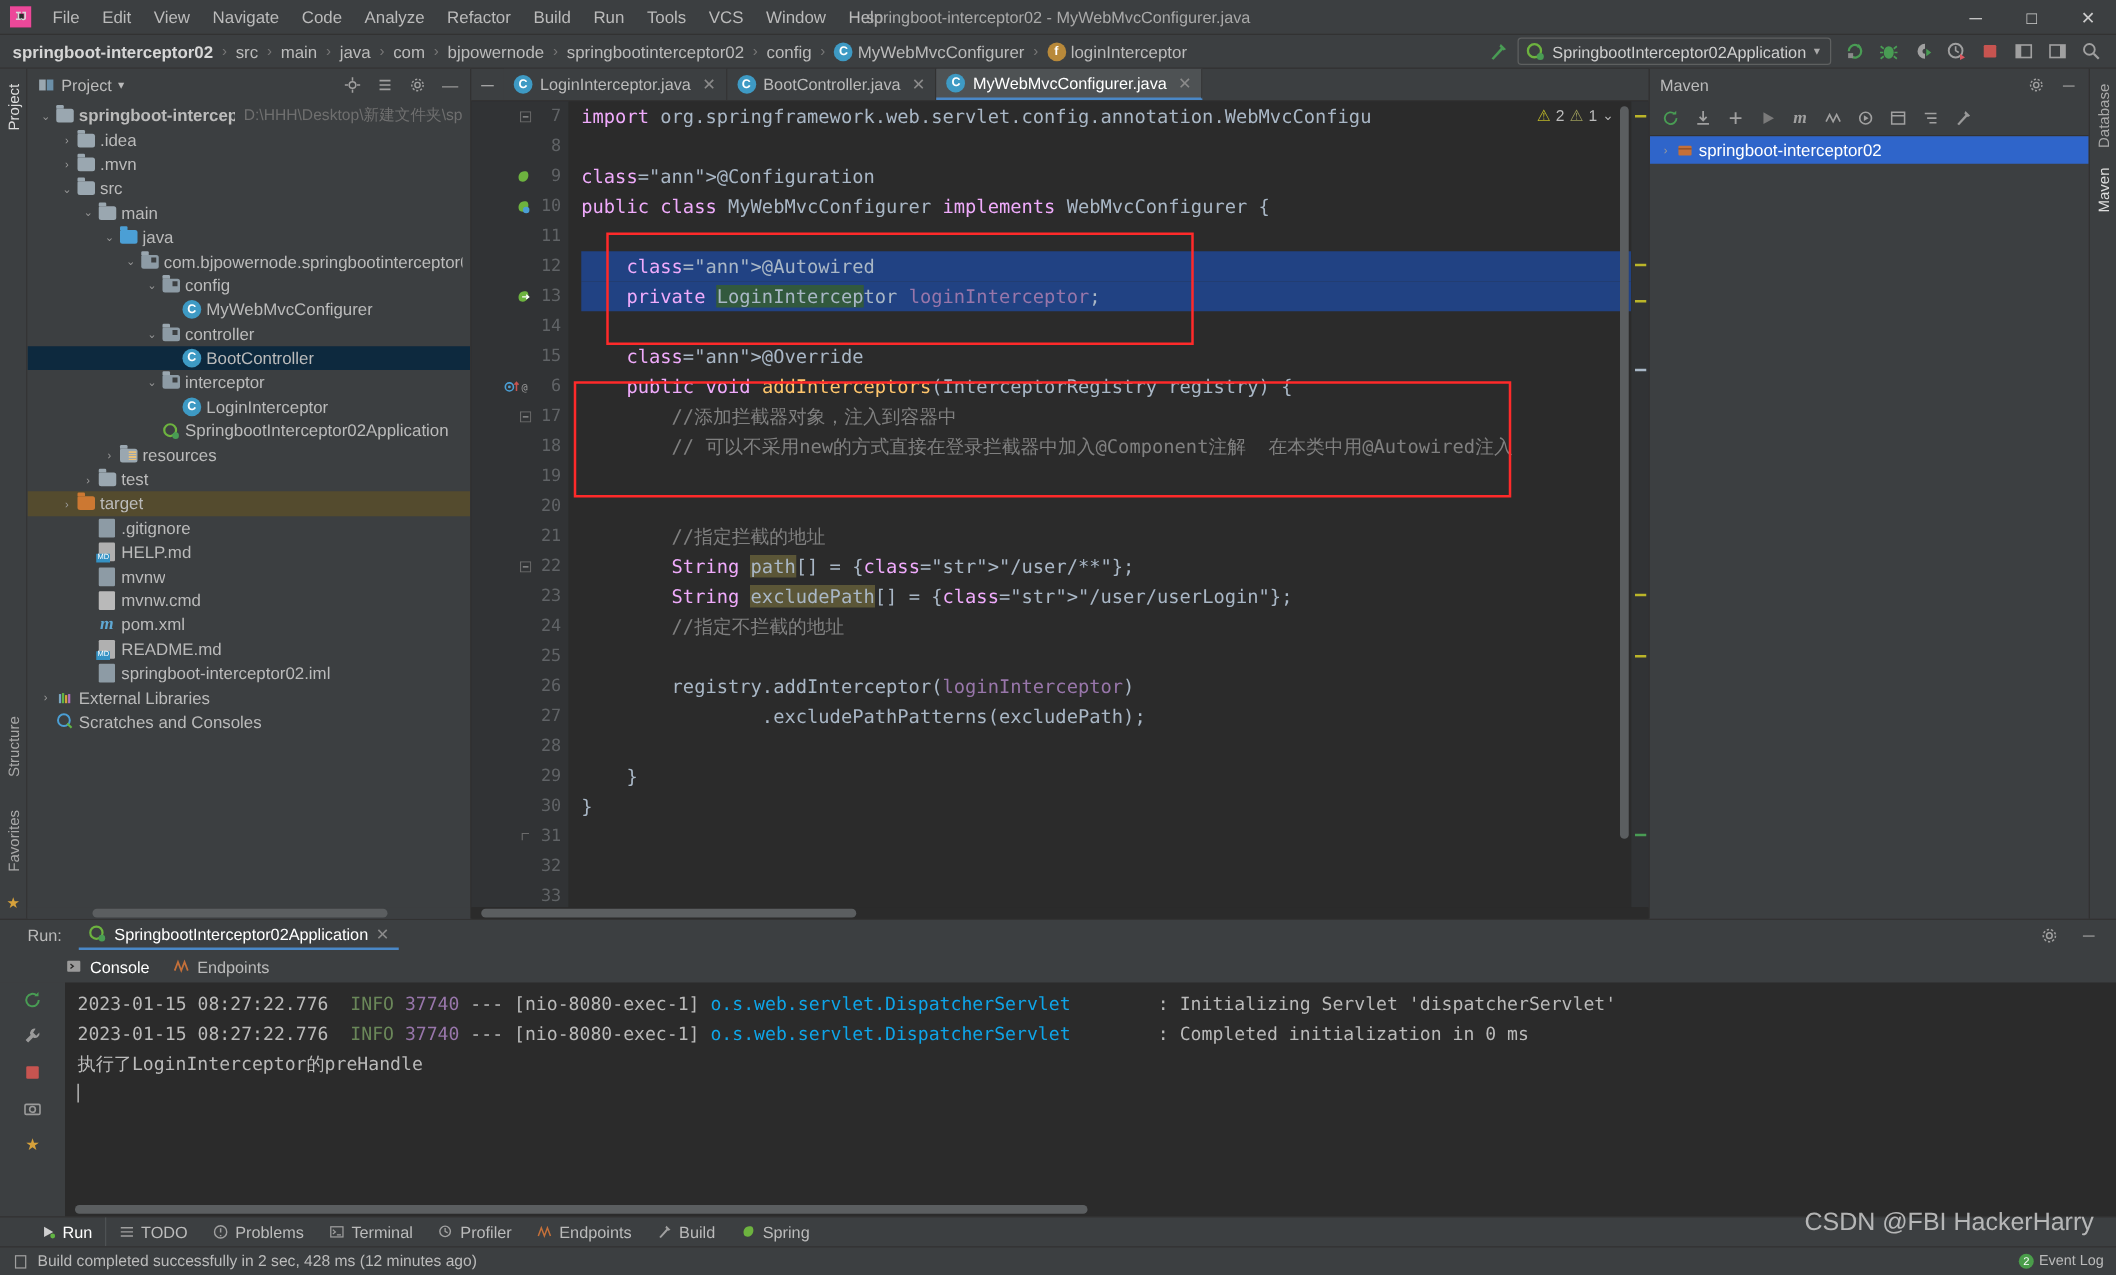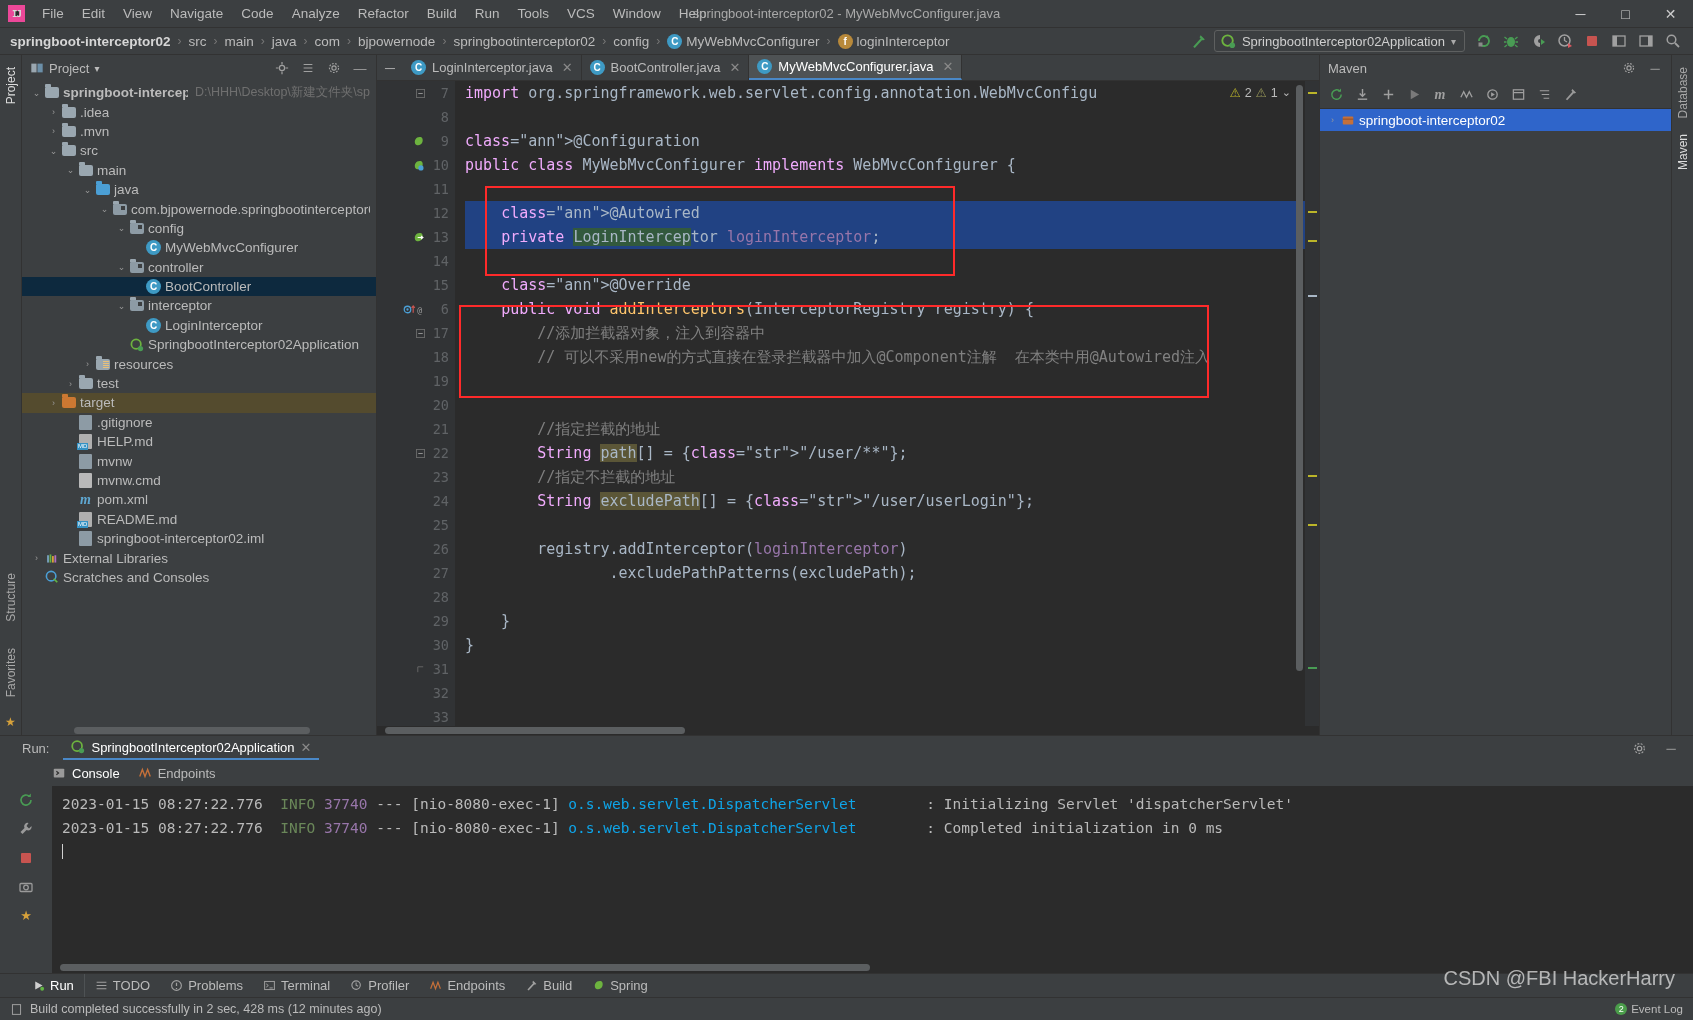--- a/index.html
+++ b/index.html
@@ -774,22 +774,22 @@
             <div class="cline hl">    <span class="kw">private</span> <span class="ident-hl">LoginIntercep</span>tor <span class="fld">loginInterceptor</span>;</div>
             <div class="cline">&nbsp;</div>
             <div class="cline">    <span <span="" class="kw">class</span>="ann"&gt;@Override</div>
             <div class="cline">    <span class="kw">public</span> <span class="kw">void</span> <span class="mth">addInterceptors</span>(InterceptorRegistry registry) {</div>
             <div class="cline">        <span class="cmt">//添加拦截器对象，注入到容器中</span></div>
             <div class="cline">        <span class="cmt">// 可以不采用new的方式直接在登录拦截器中加入@Component注解  在本类中用@Autowired注入</span></div>
             <div class="cline">&nbsp;</div>
             <div class="cline">&nbsp;</div>
             <div class="cline">        <span class="cmt">//指定拦截的地址</span></div>
             <div class="cline">        <span class="kw">String</span> <span class="usage-hl">path</span>[] = {<span <span="" class="kw">class</span>="str"&gt;"/user/**"};</div>
+            <div class="cline">        <span class="kw">String</span> <span class="usage-hl">excludePath</span>[] = {<span <span="" class="kw">class</span>="str"&gt;"/user/userLogin"};</div>
             <div class="cline">        <span class="cmt">//指定不拦截的地址</span></div>
-            <div class="cline">        <span class="kw">String</span> <span class="usage-hl">excludePath</span>[] = {<span <span="" class="kw">class</span>="str"&gt;"/user/userLogin"};</div>
             <div class="cline">&nbsp;</div>
             <div class="cline">        registry.addInterceptor(<span class="fld">loginInterceptor</span>)</div>
             <div class="cline">                .excludePathPatterns(excludePath);</div>
             <div class="cline">&nbsp;</div>
             <div class="cline">    }</div>
             <div class="cline">}</div>
             <div class="cline">&nbsp;</div>
           </div>
         <div class="errbar">
           <div class="errmark" style="top:11px;background:#bbb529;"></div>
@@ -967,20 +967,21 @@
               </svg>
           </span>
           <span style="color:#d6a13b;font-size:13px">★</span>
         </div>
       </div>
       <div class="console" id="console">
 
         <div class="console-hscroll" style="width:810px;"></div>
       <div class="cl"><span class="">2023-01-15 08:27:22.776 </span><span class="c-info"> INFO</span><span class="c-pid"> 37740</span><span class=""> --- [nio-8080-exec-1] </span><span class="c-cls">o.s.web.servlet.DispatcherServlet</span><span class="">        : Initializing Servlet 'dispatcherServlet'</span></div>
           <div class="cl"><span class="">2023-01-15 08:27:22.776 </span><span class="c-info"> INFO</span><span class="c-pid"> 37740</span><span class=""> --- [nio-8080-exec-1] </span><span class="c-cls">o.s.web.servlet.DispatcherServlet</span><span class="">        : Completed initialization in 0 ms</span></div>
+          <div class="cl"><span class="">执行了LoginInterceptor的preHandle</span></div>
           <div class="cl"><span class="caret"></span></div>
         </div>
     </div>
   </div>
 
   <div class="statusbar-tabs">
     <span class="sbtab active">
       <svg width="13" height="13" viewBox="0 0 16 16">
           <path d="M4 3 L13 8 L4 13 Z" fill="#cfcfcf"></path>
           <circle cx="12.5" cy="12" r="2.4" fill="#62b543"></circle>

